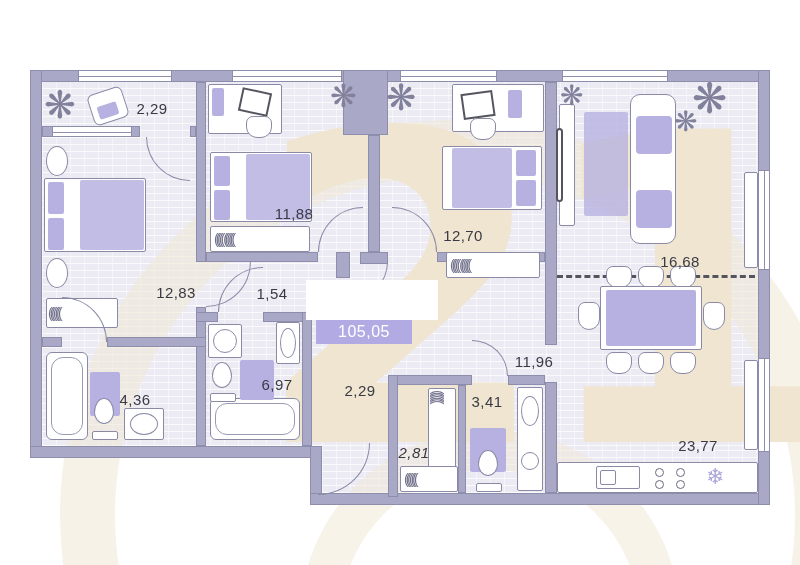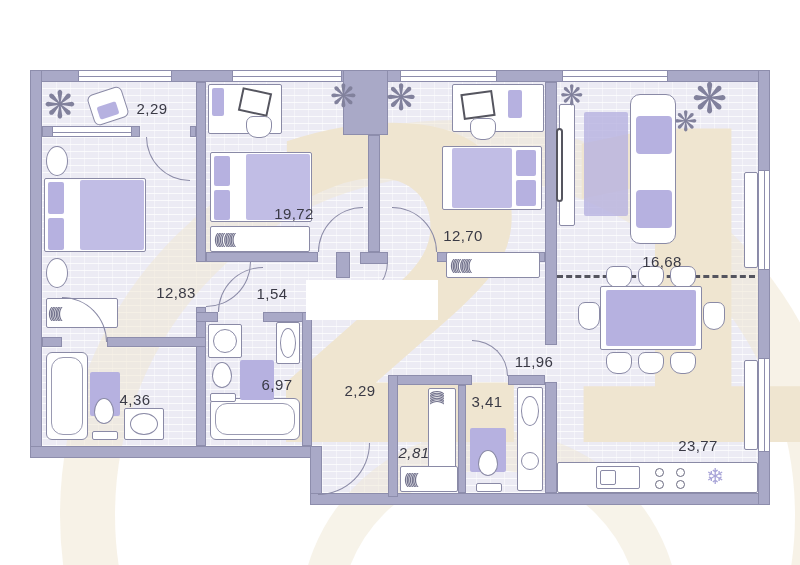--- a/index.html
+++ b/index.html
@@ -217,27 +217,28 @@
   <div class="toilet" style="left:476px;top:450px;width:26px;height:42px;">
       <div class="bowl"></div>
       <div class="tank"></div>
     </div>
   <div class="furn" style="left:517px;top:387px;width:26px;height:104px;"></div>
   <div class="oval" style="left:521px;top:396px;width:18px;height:30px;"></div>
   <div class="oval" style="left:521px;top:452px;width:18px;height:18px;"></div>
 
   <div class="lab" style="left:152px;top:108px;">2,29</div>
   <div class="lab" style="left:176px;top:292px;">12,83</div>
-  <div class="lab" style="left:294px;top:213px;">19,72</div>
+  <div class="lab" style="left:294px;top:213px;">11,88</div>
   <div class="lab" style="left:463px;top:235px;">12,70</div>
-  <div class="lab" style="left:662px;top:261px;">16,68</div>
+  <div class="lab" style="left:680px;top:261px;">16,68</div>
   <div class="lab" style="left:272px;top:293px;">1,54</div>
   <div class="lab" style="left:135px;top:399px;">4,36</div>
   <div class="lab" style="left:277px;top:384px;">6,97</div>
   <div class="lab" style="left:360px;top:390px;">2,29</div>
   <div class="lab" style="left:414px;top:452px;font-style:italic;">2,81</div>
   <div class="lab" style="left:487px;top:401px;">3,41</div>
   <div class="lab" style="left:534px;top:361px;">11,96</div>
   <div class="lab" style="left:698px;top:445px;">23,77</div>
 
   <div class="title-box"></div>
+  <div class="badge">105,05</div>
 
 </div>
 
 </body></html>

